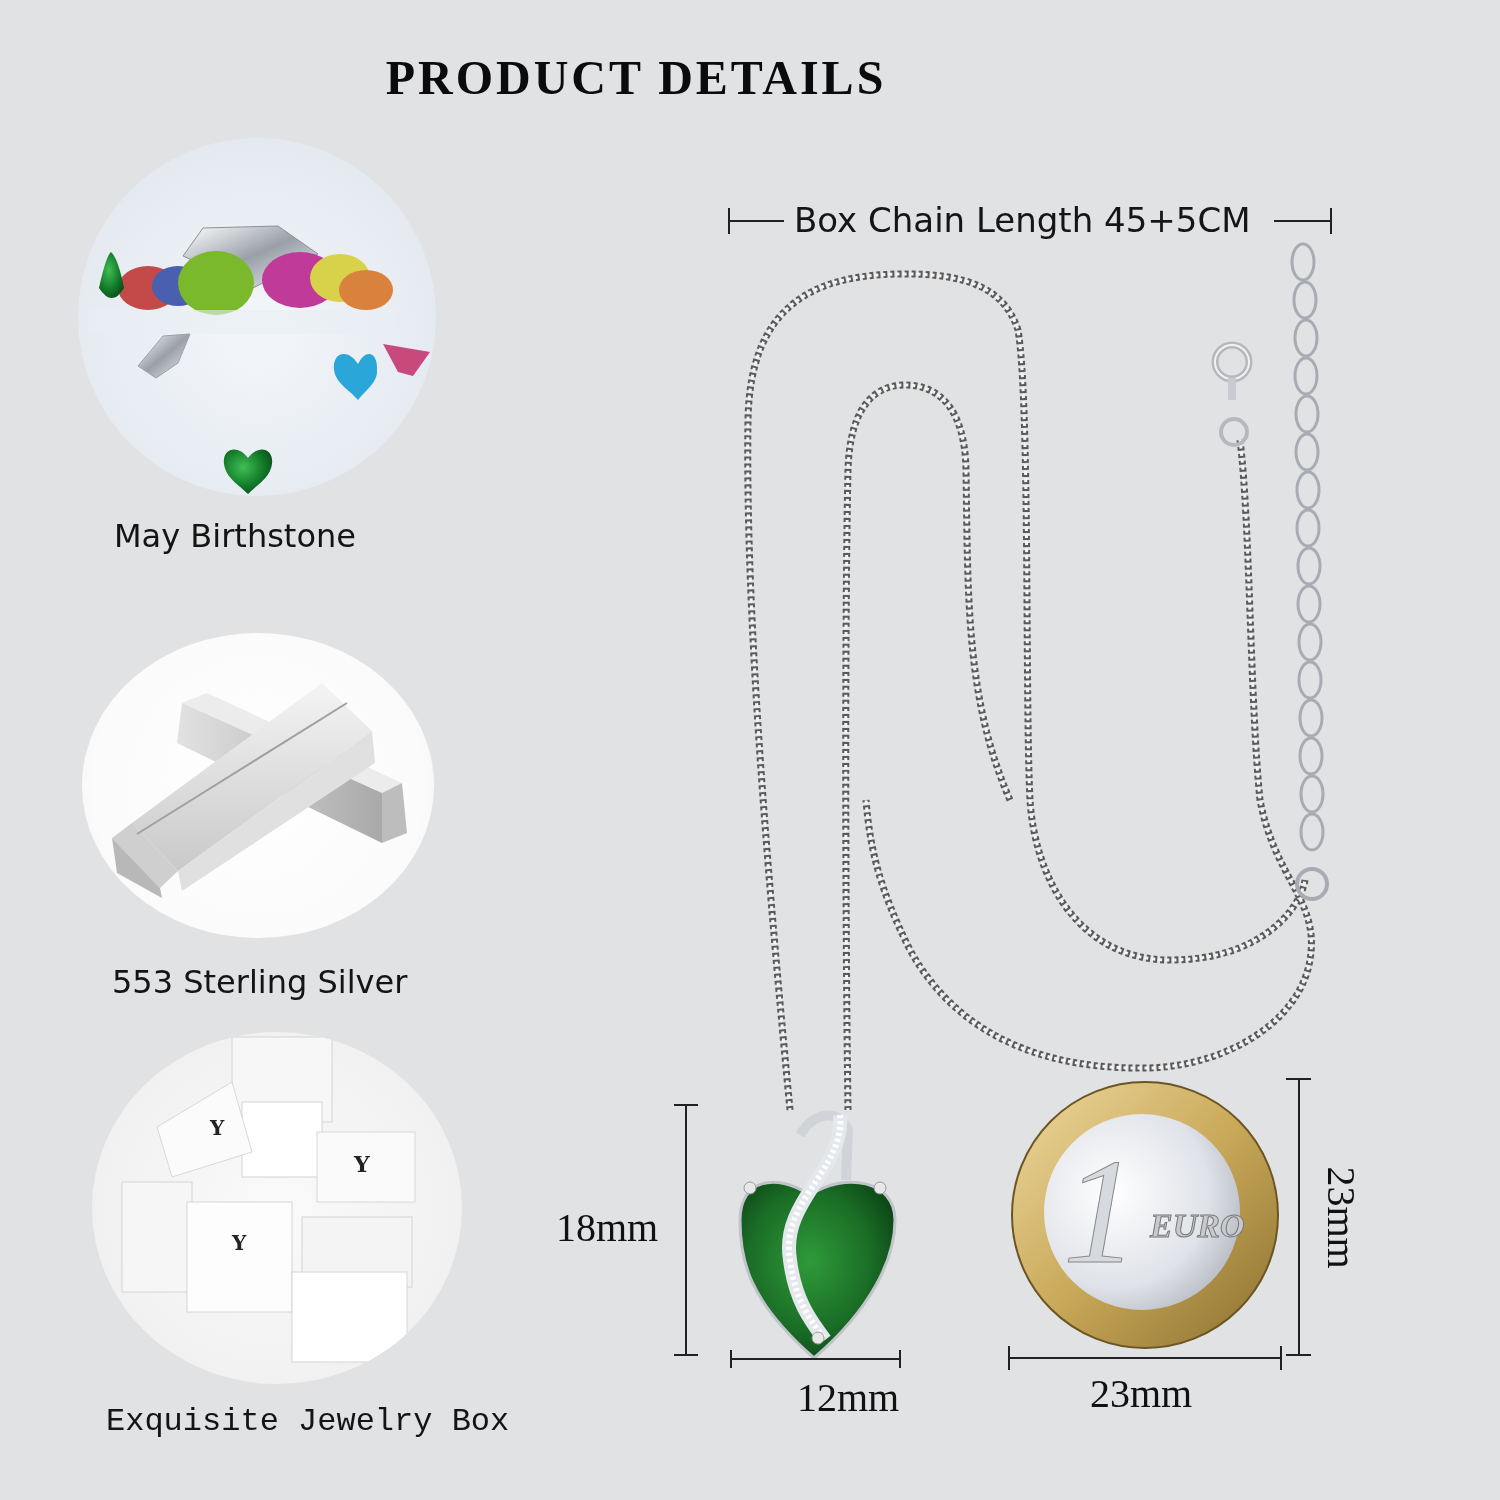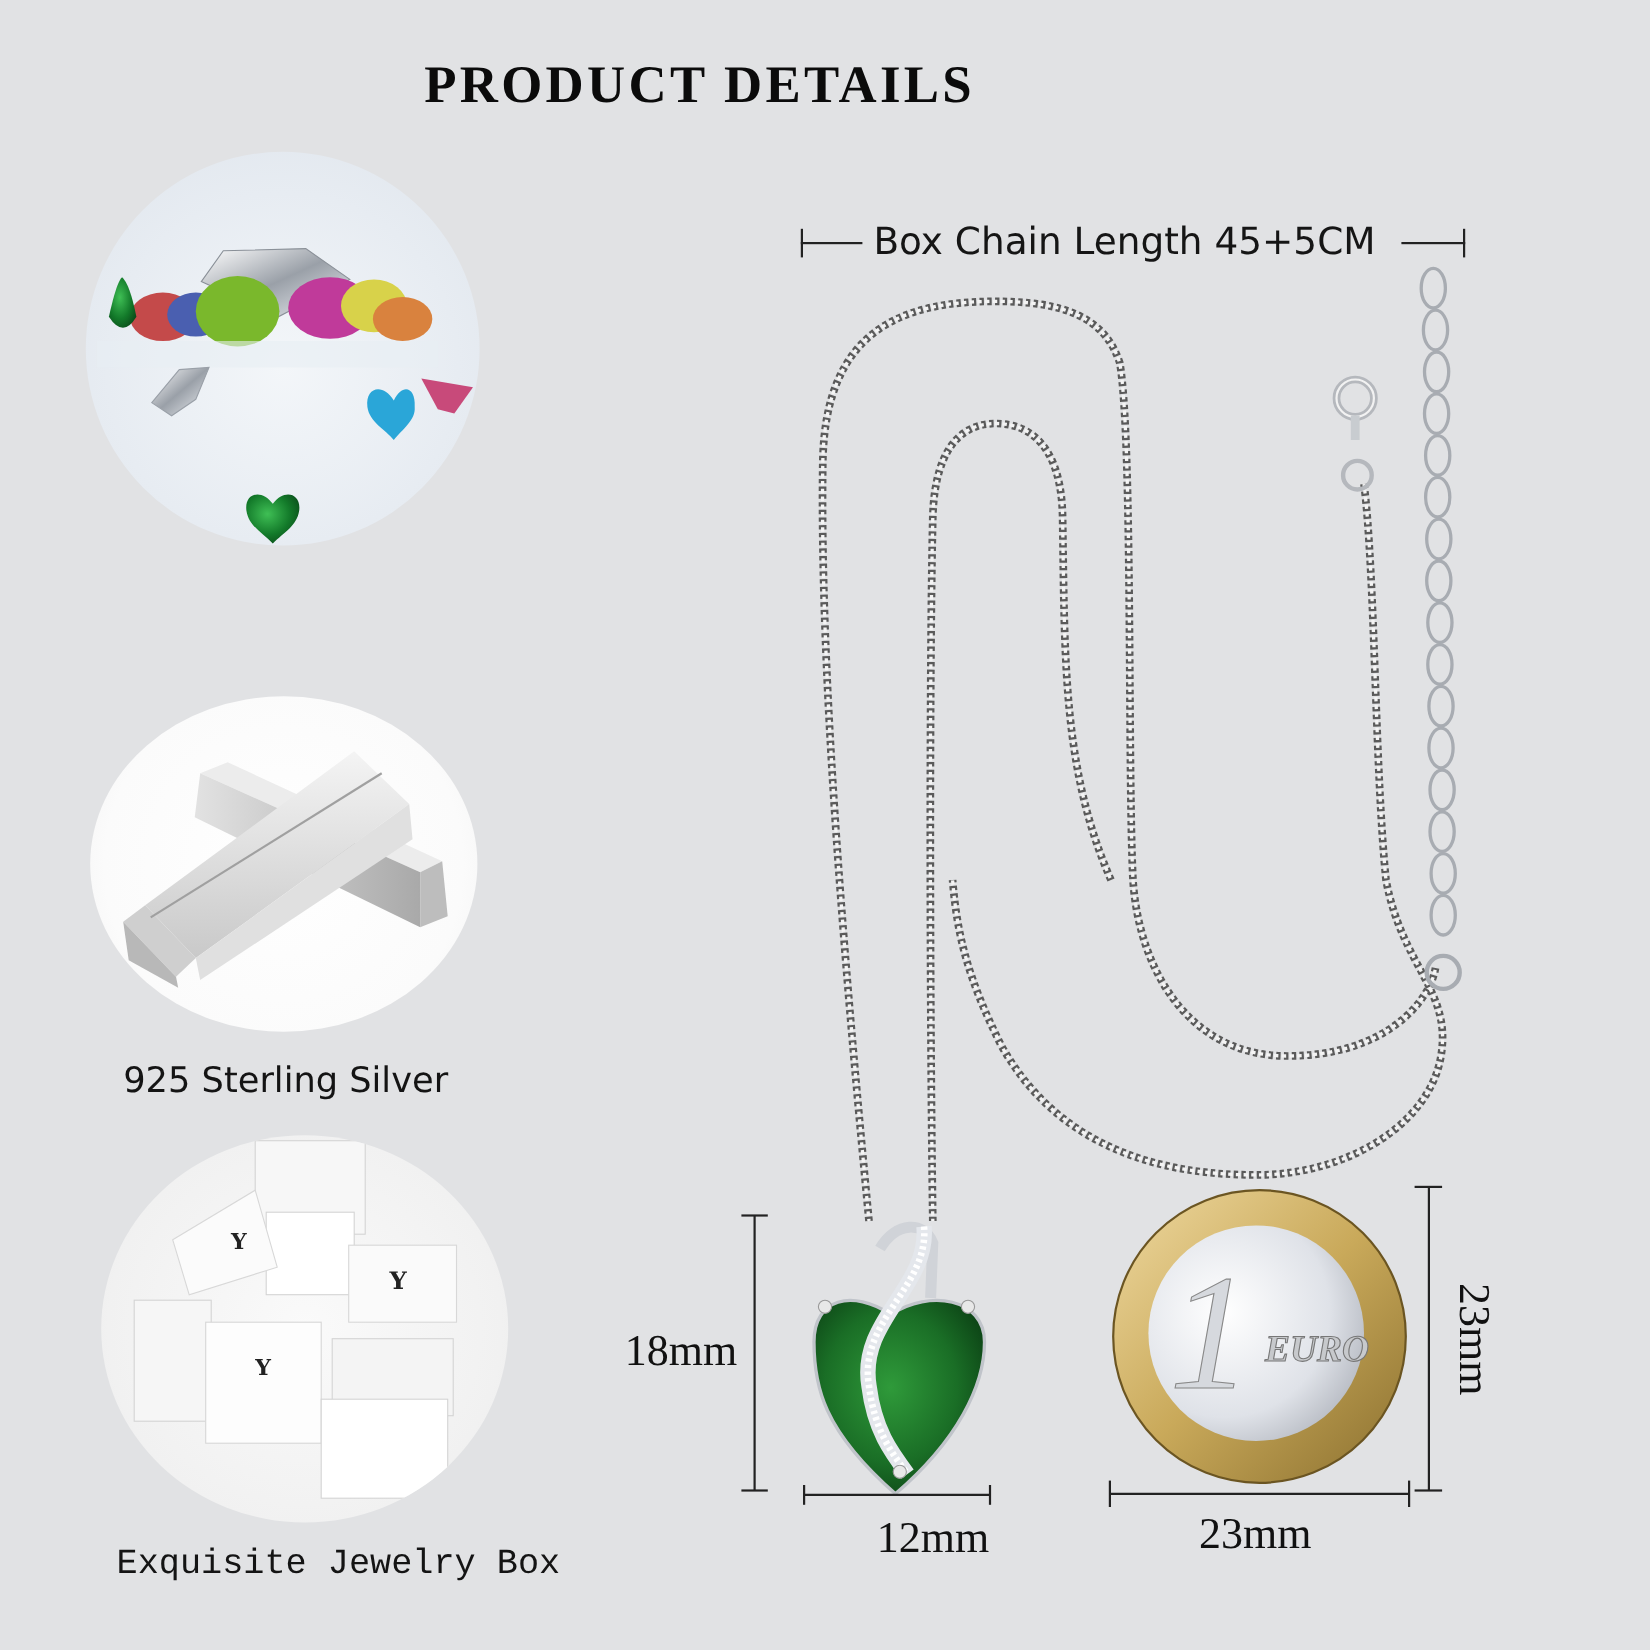--- a/index.html
+++ b/index.html
@@ -87,20 +87,21 @@
     <polygon points="60,228 85,198 112,196 100,225 78,240" fill="url(#dia)" stroke="#9aa0a8" stroke-width="1"></polygon>
 
     <path d="M280,226 C270,210 254,214 256,232 C258,246 272,252 280,262 C288,252 300,244 299,232 C300,214 288,210 280,226 Z" fill="#2aa6d8"></path>
 
     <polygon points="305,206 352,214 335,238 320,234" fill="#c84a7a"></polygon>
 
     <path d="M170,320 C160,306 144,310 146,326 C148,340 160,346 170,356 C180,346 192,340 194,326 C196,310 180,306 170,320 Z" fill="url(#emg)"></path>
   </svg>
 </div>
 <div class="feature-label label-1">
+  <div>May Birthstone</div>
 </div>
 
 <div class="feature-circle circle-silver">
   <svg width="352" height="305" viewBox="0 0 352 305">
     <defs>
       <linearGradient id="bar1" x1="0" y1="0" x2="0" y2="1">
         <stop offset="0" stop-color="#f4f4f4"></stop>
           <stop offset="1" stop-color="#c9c9c9"></stop>
       </linearGradient>
       <linearGradient id="bar2" x1="0" y1="0" x2="1" y2="0">
@@ -113,21 +114,21 @@
     <polygon points="100,70 300,160 300,210 95,110" fill="url(#bar2)"></polygon>
     <polygon points="300,160 320,150 325,200 300,210" fill="#bdbdbd"></polygon>
 
     <polygon points="50,190 240,50 290,98 96,238" fill="url(#bar1)"></polygon>
     <polygon points="30,205 50,190 96,238 78,255" fill="#cfcfcf"></polygon>
     <polygon points="30,205 78,255 80,265 35,240" fill="#b8b8b8"></polygon>
     <polygon points="96,238 290,98 293,130 100,258" fill="#e0e0e0"></polygon>
     <line x1="55" y1="201" x2="265" y2="70" stroke="#a0a0a0" stroke-width="2"></line>
   </svg>
 </div>
-<div class="feature-label label-2">925 Sterling Silver</div>
+<div class="feature-label label-2">553 Sterling Silver</div>
 
 <div class="feature-circle circle-box">
   <svg width="370" height="352" viewBox="0 0 370 352">
 
     <rect x="140" y="5" width="100" height="85" fill="#f7f7f7" stroke="#d4d4d4"></rect>
     <rect x="150" y="70" width="80" height="75" fill="#ffffff" stroke="#d4d4d4"></rect>
 
     <polygon points="65,95 140,50 160,120 80,145" fill="#fbfbfb" stroke="#d8d8d8"></polygon>
     <text x="118" y="103" font-family="DejaVu Serif, serif" font-size="20" font-weight="bold" fill="#222">Y</text>
 
@@ -241,16 +242,16 @@
     <line x1="1009" y1="1346" x2="1009" y2="1370"></line>
     <line x1="1281" y1="1346" x2="1281" y2="1370"></line>
   </g>
   <g stroke="#222" stroke-width="2">
     <line x1="1299" y1="1079" x2="1299" y2="1355"></line>
     <line x1="1286" y1="1079" x2="1311" y2="1079"></line>
     <line x1="1286" y1="1355" x2="1311" y2="1355"></line>
   </g>
 </svg>
 
-<div class="dim-label" style="left:568px;top:1204px">18mm</div>
+<div class="dim-label" style="left:556px;top:1204px">18mm</div>
 <div class="dim-label" style="left:797px;top:1374px">12mm</div>
 <div class="dim-label" style="left:1090px;top:1370px">23mm</div>
 <div class="dim-label vert" style="left:1290px;top:1194px">23mm</div>
 
 </body></html>

